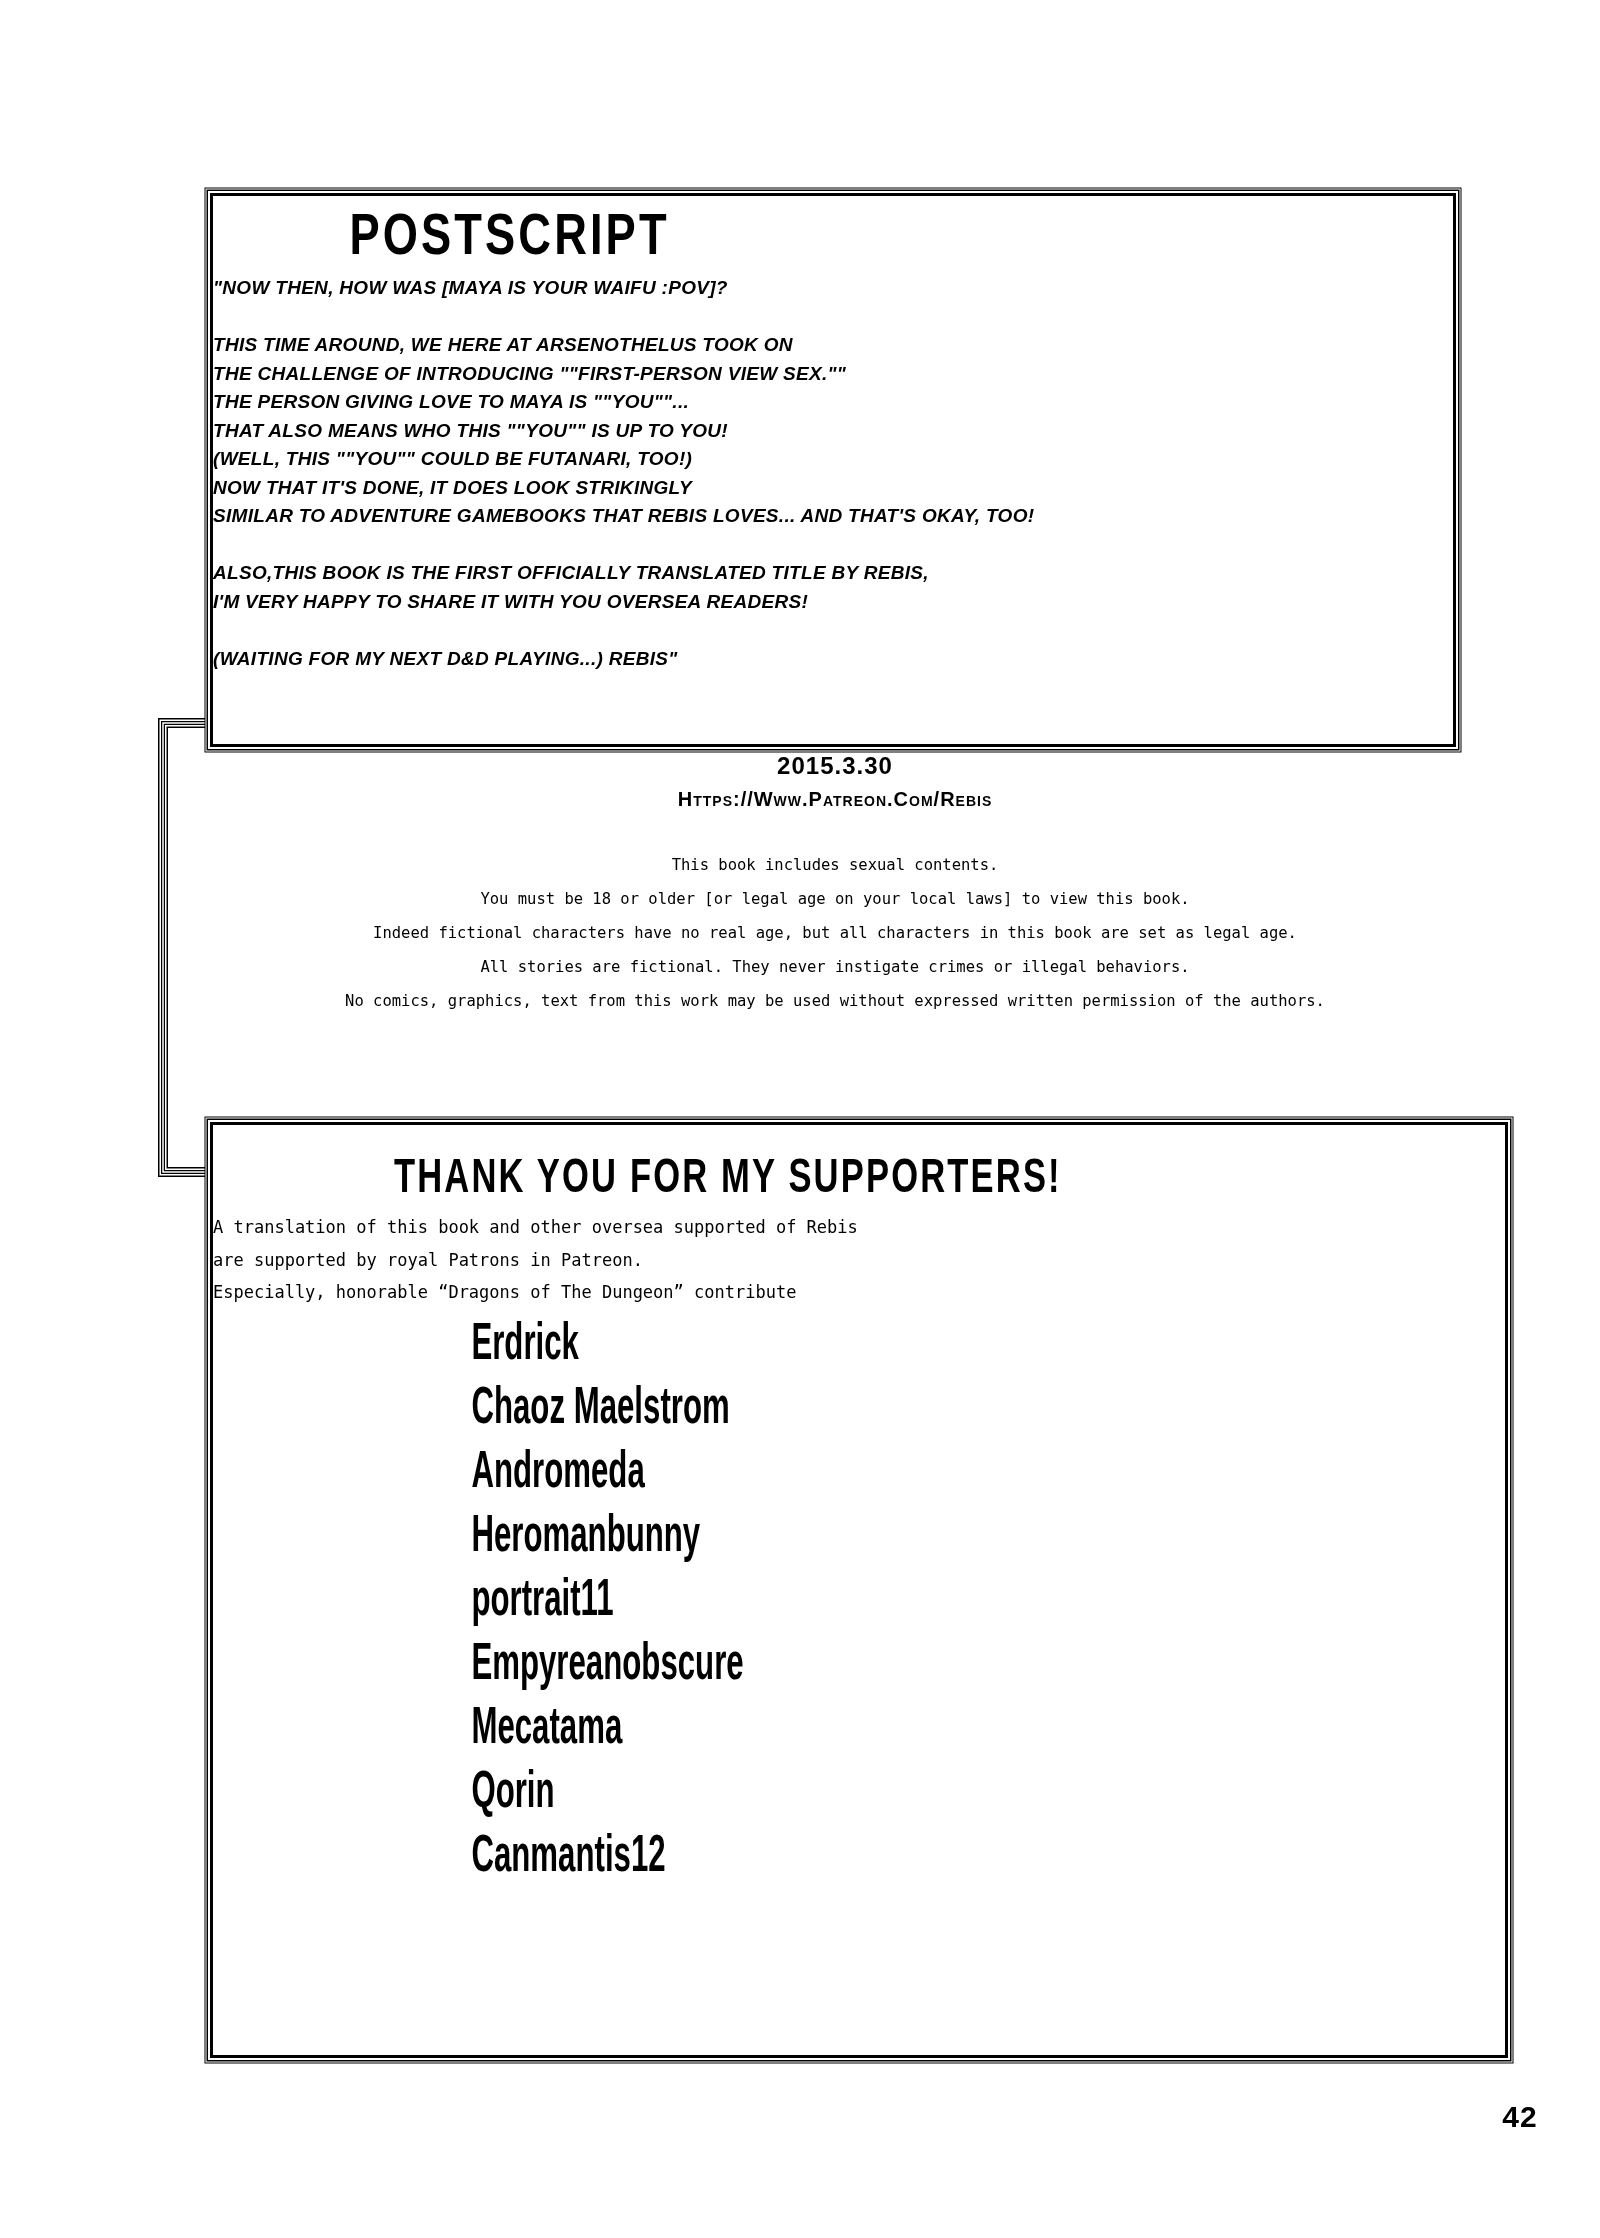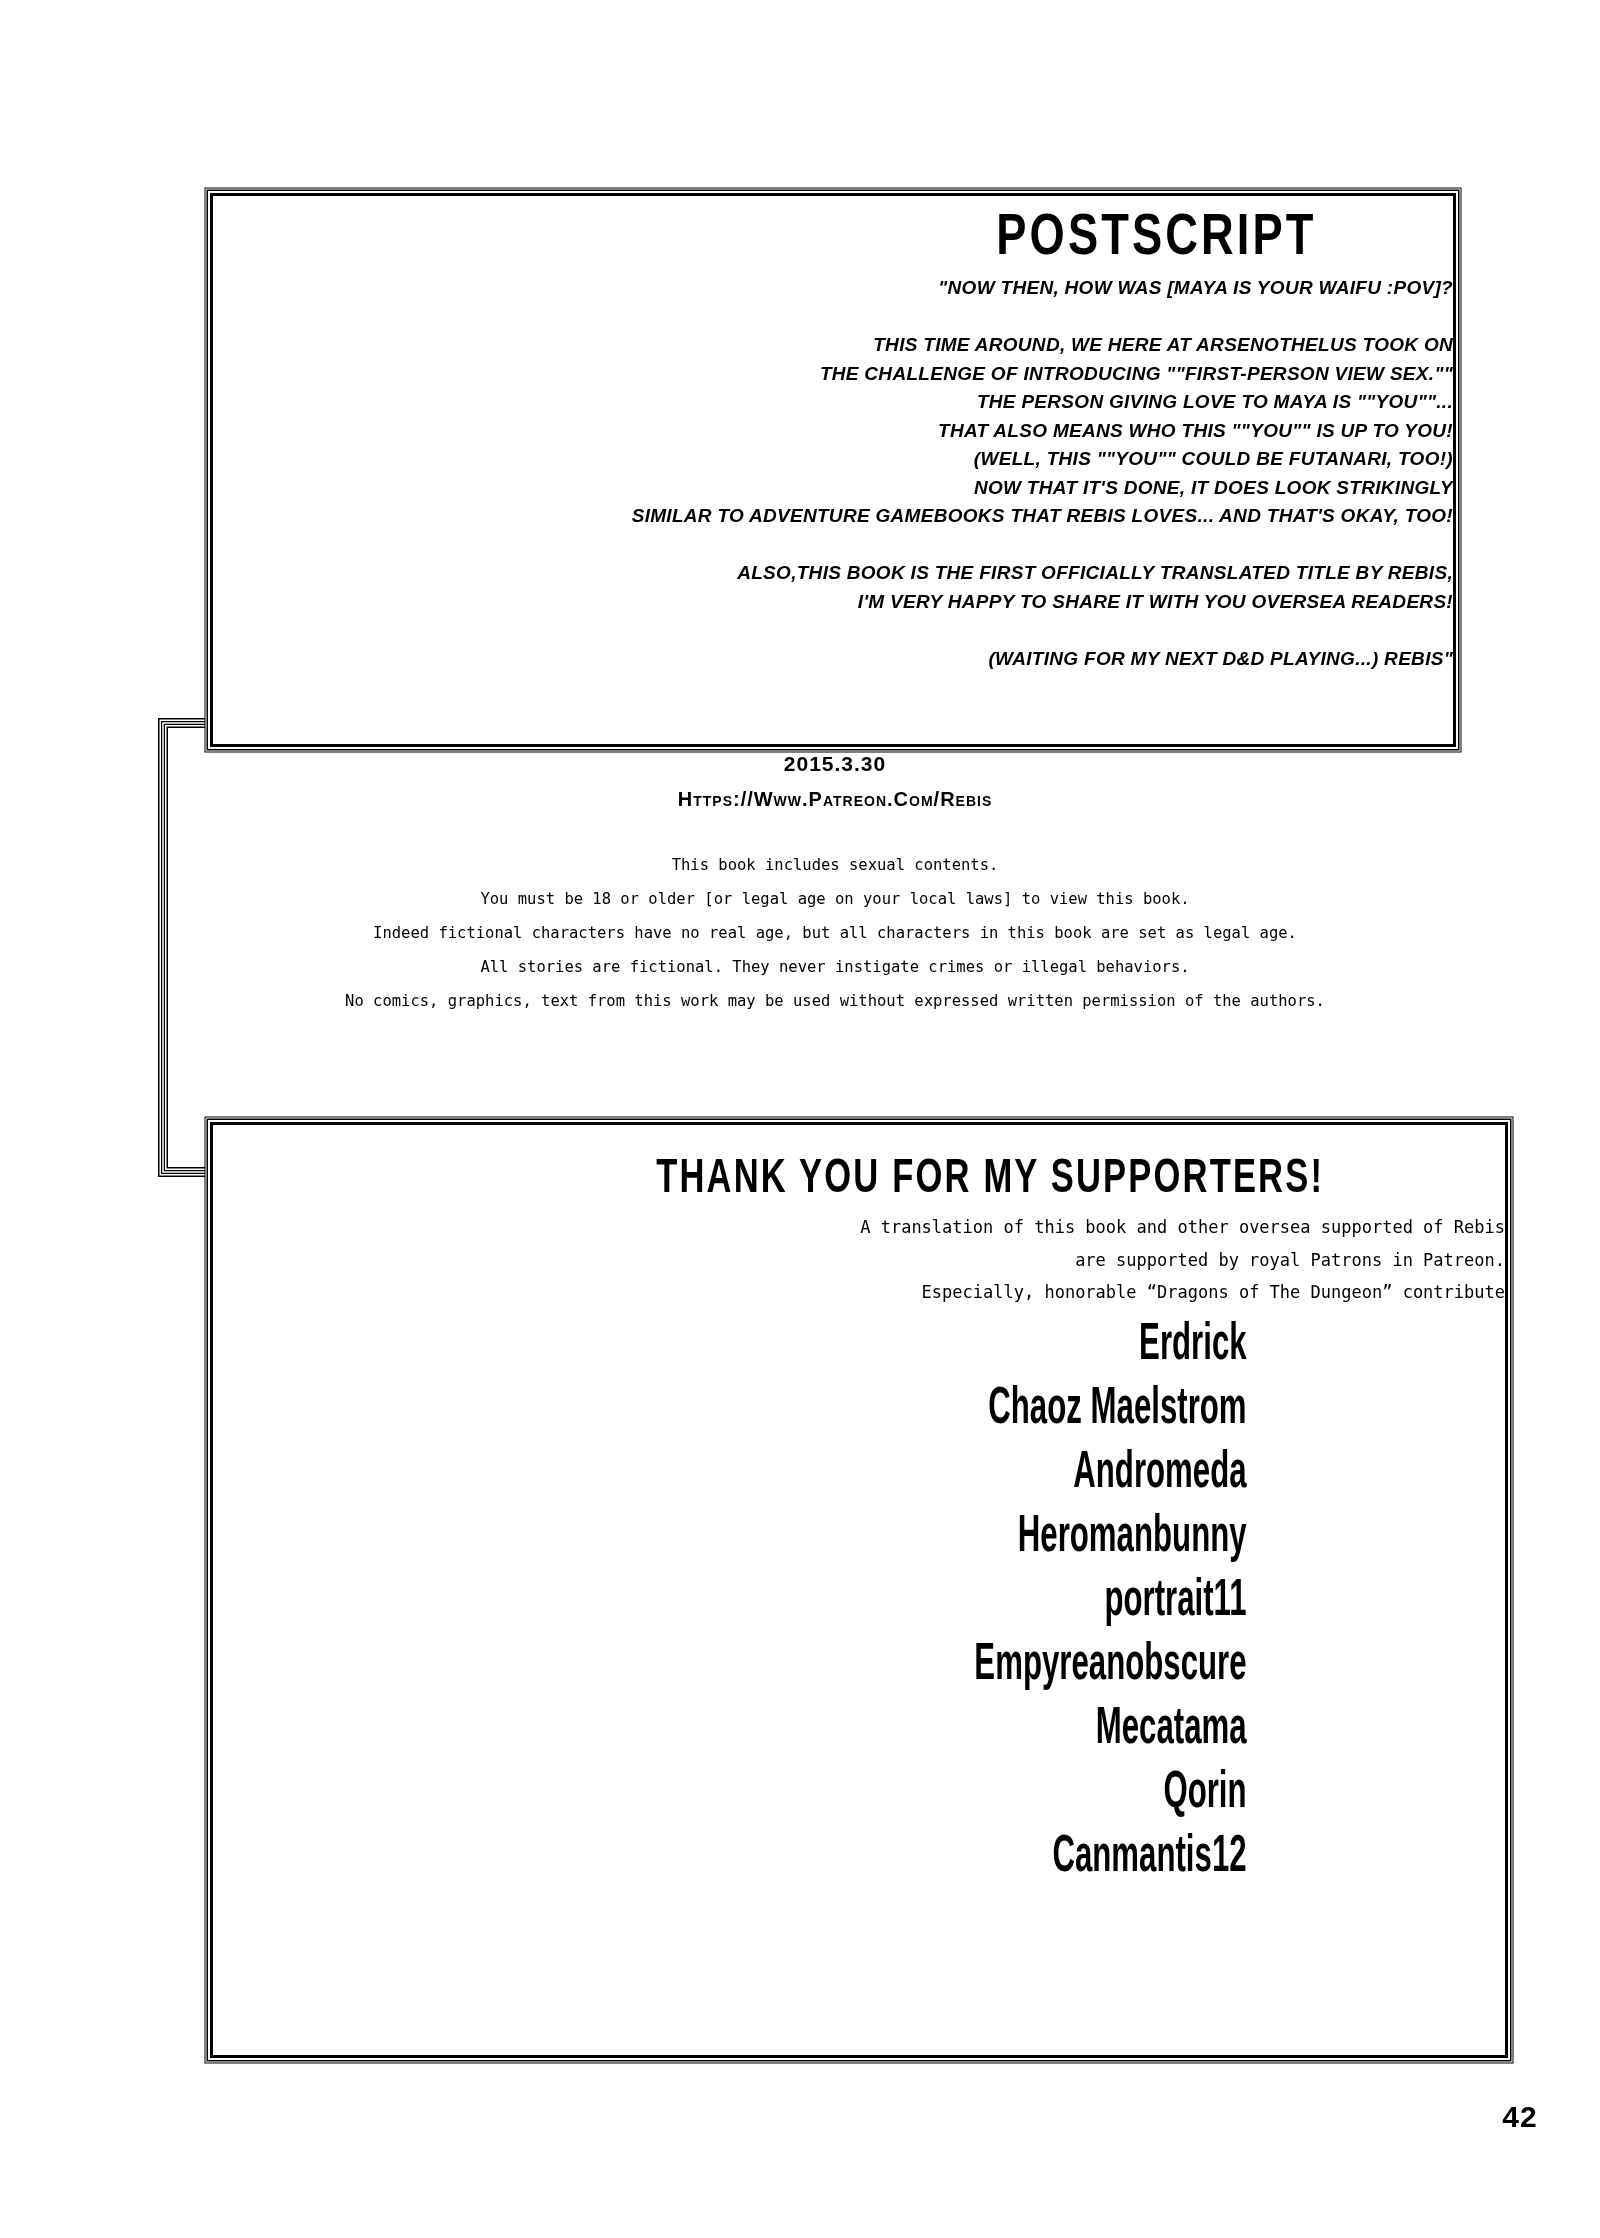--- a/index.html
+++ b/index.html
@@ -18,21 +18,21 @@
     border:3px solid #000;
     box-shadow:
       0 0 0 2px #fff,
       0 0 0 3.5px #000,
       0 0 0 4.5px #fff,
       0 0 0 5.5px #000;
   }
   #postscript-box{ left:210px; top:193px;  width:1240px; height:548px; }
   #supporters-box{ left:210px; top:1122px; width:1262px; height:930px;padding-left:30px; }
 
-  .box-content{ position:absolute; inset:0; text-align:right; }
+  .box-content{ position:absolute; inset:0; text-align:left; }
 
   .big-title{
     font-weight:bold;
     transform:scaleX(0.78);
     white-space:nowrap;
   }
   #postscript-title{
     margin-top:12px;
     font-size:58px; line-height:52px; letter-spacing:4px;
   }
@@ -54,21 +54,21 @@
   .mono-lines{
     font-family:"DejaVu Sans Mono", monospace;
   }
 
   #middle-section{
     position:absolute; left:70px; top:0; width:1530px; height:2238px;
     text-align:center; pointer-events:none;
   }
   #release-date{
     position:absolute; left:0; right:0; top:752px;
-    font-weight:bold; font-size:21px; letter-spacing:1px;
+    font-weight:bold; font-size:24px; letter-spacing:1px;
   }
   #patreon-url{
     position:absolute; left:0; right:0; top:788px;
     font-weight:bold; font-size:20px;
     font-variant:small-caps; letter-spacing:1px;
   }
   #disclaimer{
     position:absolute; left:0; right:0; top:848px;
     font-size:15.5px; line-height:34px;
   }

